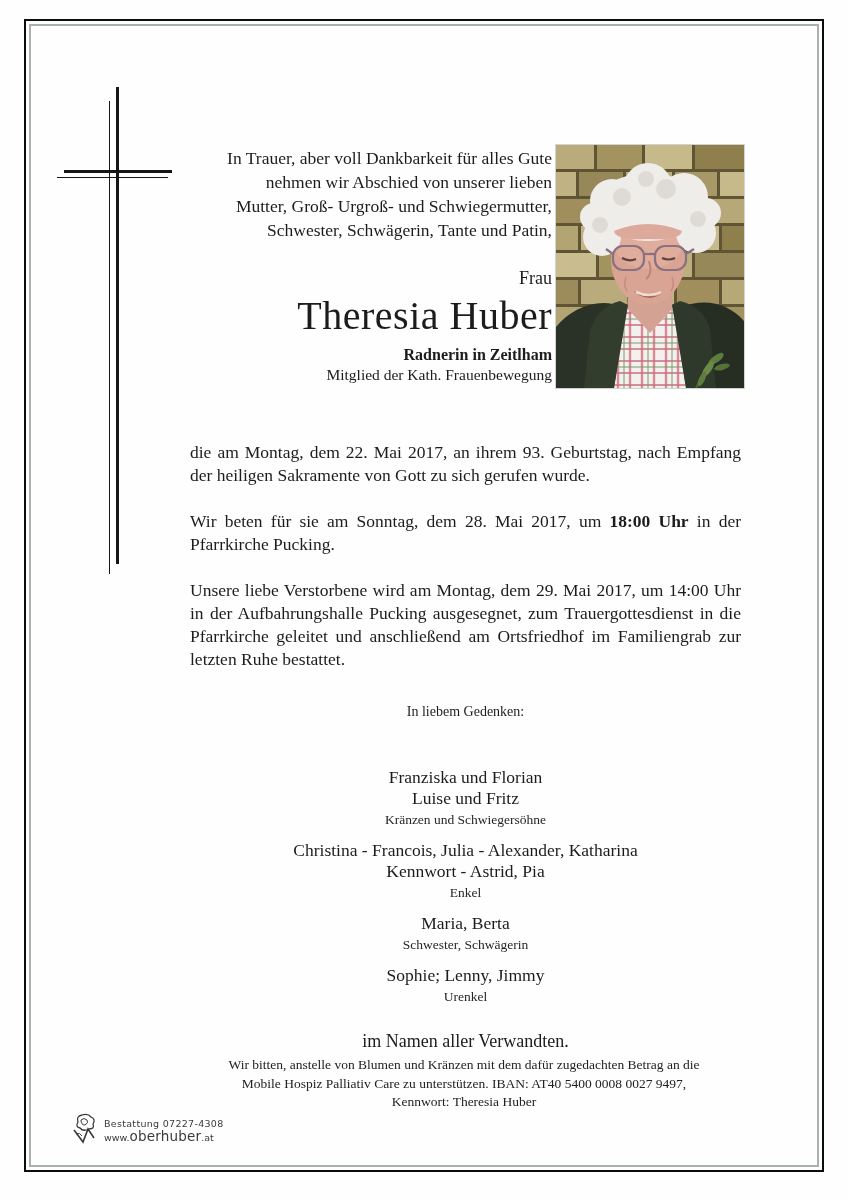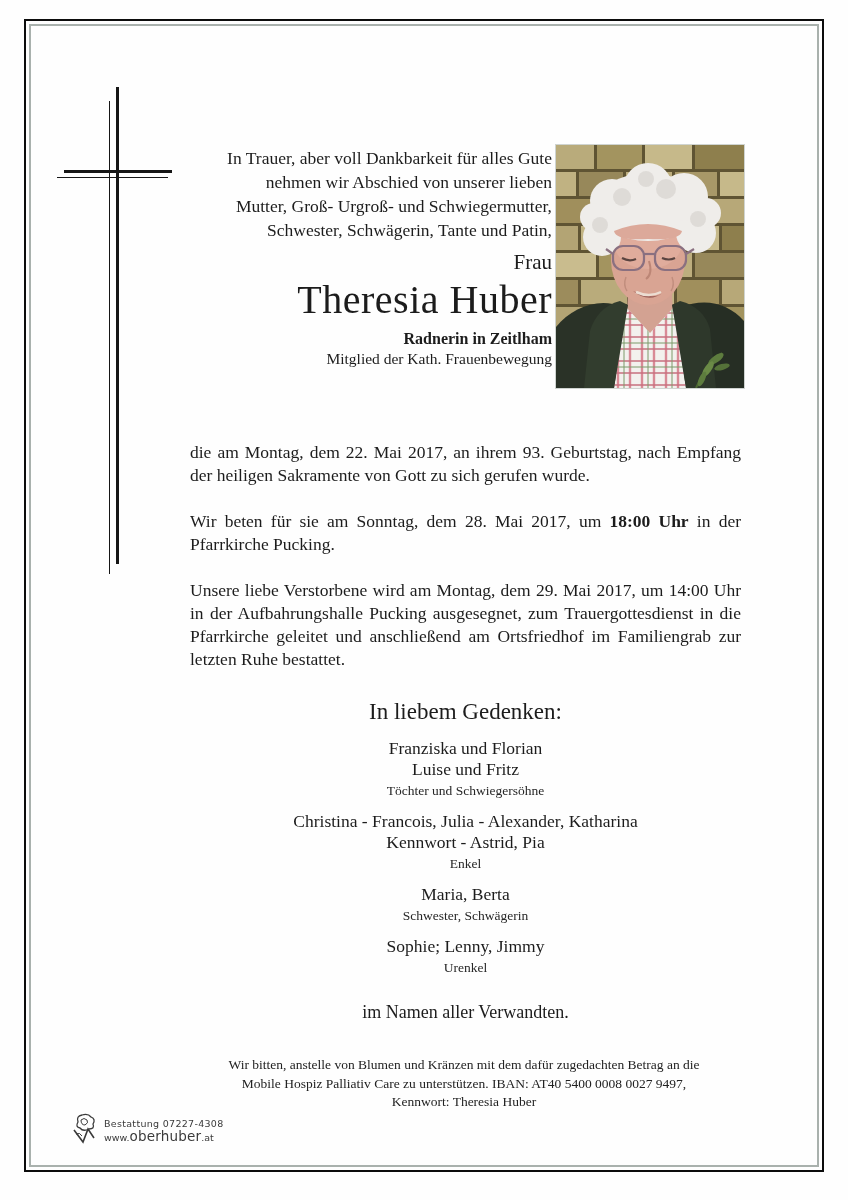--- a/index.html
+++ b/index.html
@@ -21,40 +21,40 @@
   .cross-line { position:absolute; background:#161616; }
   .cross-v-thick { left:116px; top:87px;  width:2.6px; height:477px; }
   .cross-v-thin  { left:109px; top:101px; width:1.4px; height:473px; }
   .cross-h-thick { left:64px;  top:170px; width:108px; height:2.6px; }
   .cross-h-thin  { left:57px;  top:177px; width:111px; height:1.4px; }
   
   .intro-block {
     position:absolute; left:160px; top:146px; width:392px;
     text-align:right; font-size:17.5px; line-height:24px;
   }
-  .salutation { margin-top:8px; font-size:21px; line-height:24px; }
+  .salutation { margin-top:24px; font-size:18px; line-height:24px; }
   .deceased-name { margin-top:1px; font-size:40px; line-height:50px; letter-spacing:.5px; }
   .subtitle-bold { margin-top:4px; font-size:16px; line-height:20px; font-weight:bold; }
   .subtitle { font-size:15.5px; line-height:19px; }
   
   .photo {
     position:absolute; left:556px; top:145px; width:188px; height:243px;
     outline:1px solid #cfd4d1;
   }
   .photo svg { display:block; }
   
   .body-block { position:absolute; left:190px; top:441px; width:551px; }
   .body-block p {
     margin:0 0 22.5px 0; font-size:17.5px; line-height:23.2px;
     text-align:justify;
   }
   .body-block p b { font-weight:bold; }
   
   .memorial { position:absolute; left:190px; top:701px; width:551px; text-align:center; }
-  .memorial-title { font-size:23px; line-height:22px; margin-bottom:15px;text-align:center; }
+  .memorial-title { font-size:14px; line-height:22px; margin-bottom:44px;text-align:center; }
   .name-line { font-size:17.5px; line-height:21px; }
   .relation  { font-size:13.5px; line-height:15px; margin-top:3px; margin-bottom:13px; color:#262626; }
   .closing   { font-size:18px; line-height:22px; margin-top:26px; }
   
   .donation {
     position:absolute; left:149px; top:1056px; width:630px;
     text-align:center; font-size:13.5px; line-height:18.5px; color:#222;
   }
   
   .funeral-logo {
@@ -237,21 +237,21 @@
   <p><span>Wir beten für sie am Sonntag, dem 28. Mai 2017, um </span><b>18:00 Uhr</b><span> in der Pfarrkirche Pucking.</span></p>
   <p>Unsere liebe Verstorbene wird am Montag, dem 29. Mai 2017, um 14:00 Uhr in der Aufbahrungshalle Pucking ausgesegnet, zum Trauergottesdienst in die Pfarrkirche geleitet und anschließend am Ortsfriedhof im Familiengrab zur letzten Ruhe bestattet.</p>
 </div>
 
 <div class="memorial">
   <div class="memorial-title">In liebem Gedenken:</div>
 
   <div>
     <div class="name-line">Franziska und Florian</div>
     <div class="name-line">Luise und Fritz</div>
-    <div class="relation">Töchter und Schwiegersöhne</div>
+    <div class="relation">Kränzen und Schwiegersöhne</div>
   </div>
 
   <div>
     <div class="name-line">Christina - Francois, Julia - Alexander, Katharina</div>
     <div class="name-line">Kennwort - Astrid, Pia</div>
     <div class="relation">Enkel</div>
   </div>
 
   <div>
     <div class="name-line">Maria, Berta</div>

